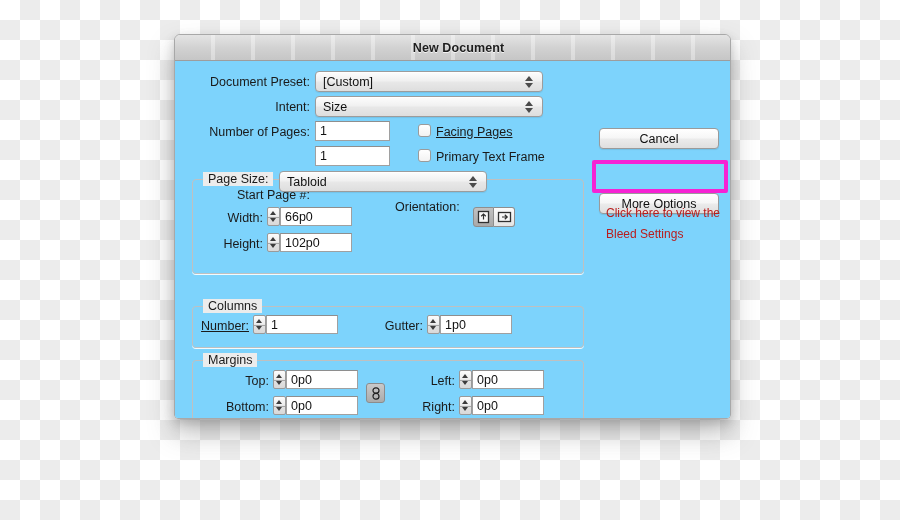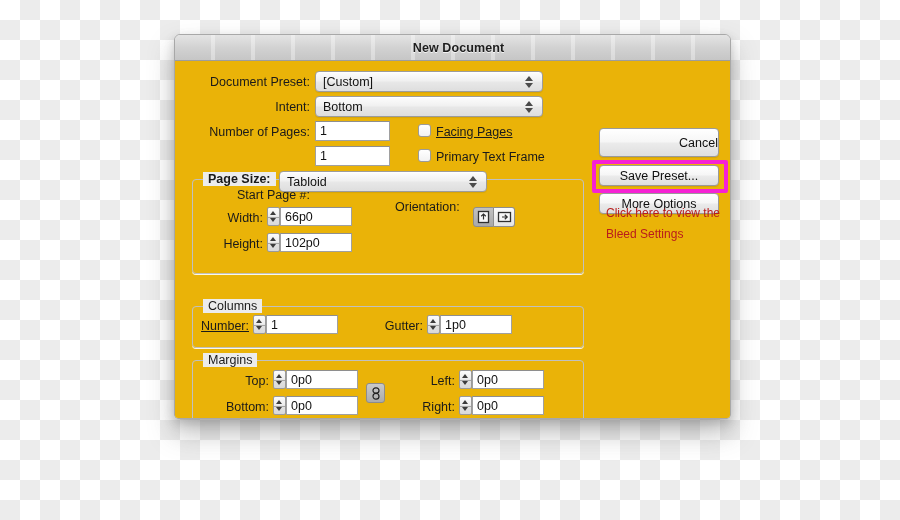--- a/index.html
+++ b/index.html
@@ -57,21 +57,21 @@
     color: #1d1d1d;
     font-weight: bold;
     letter-spacing: .1px;
     position: relative;
     text-shadow: 0 1px 0 rgba(255,255,255,.75);
     padding-left: 12px;
   }
   #dialog-body {
     position: relative;
     width: 100%; height: 358px;
-    background: #eab308;
+    background: #7dd3fc;
   }
 
   
   .lbl {
     font-size: 12.5px;
     color: #1a1a1a;
     white-space: nowrap;
   }
   .lbl-r { text-align: right; }
 
@@ -239,40 +239,40 @@
   <div id="dialog-body">
 
     <div class="lbl lbl-r" style="position:absolute; left:10px; top:14px; width:125px;">Document Preset:</div>
     <div class="popup" style="left:140px; top:10px; width:228px; height:21px;">
       <span>[Custom]</span>
       <span class="arrows"></span>
     </div>
 
     <div class="lbl lbl-r" style="position:absolute; left:10px; top:39px; width:125px;">Intent:</div>
     <div class="popup" style="left:140px; top:35px; width:228px; height:21px;">
-      <span>Bottom</span>
+      <span>Size</span>
       <span class="arrows"></span>
     </div>
 
     <div class="lbl lbl-r" style="position:absolute; left:10px; top:64px; width:125px;">Number of Pages:</div>
     <div class="tfield" style="left:140px; top:60px; width:75px; height:20px;">
       <span>1</span>
     </div>
     <div class="cbox" style="left:243px; top:63px;"></div>
     <div class="lbl" style="position:absolute; left:261px; top:64px;text-decoration:underline;">Facing Pages</div>
 
     <div class="lbl lbl-r" style="position:absolute; left:10px; top:103px; width:125px;margin-top:24px;">Start Page #:</div>
     <div class="tfield" style="left:140px; top:85px; width:75px; height:20px;">
       <span>1</span>
     </div>
     <div class="cbox" style="left:243px; top:88px;"></div>
     <div class="lbl" style="position:absolute; left:261px; top:89px;">Primary Text Frame</div>
 
     <div class="group" style="left:17px; top:118px; width:392px; height:95px;"></div>
-    <div class="group-title" style="left:28px; top:111px;font-weight:bold;">Page Size:</div>
+    <div class="group-title" style="left:28px; top:111px;">Page Size:</div>
     <div class="popup" style="left:104px; top:110px; width:208px; height:21px; z-index:5;">
       <span>Tabloid</span>
       <span class="arrows"></span>
     </div>
 
     <div class="lbl lbl-r" style="position:absolute; left:30px; top:150px; width:58px;">Width:</div>
     <div class="stepper" style="left:92px; top:146px;">
         <div class="mid"></div>
       </div>
     <div class="tfield" style="left:105px; top:146px; width:72px; height:19px;">
@@ -355,25 +355,22 @@
     </div>
 
     <div class="lbl lbl-r" style="position:absolute; left:208px; top:339px; width:72px;">Right:</div>
     <div class="stepper" style="left:284px; top:335px;">
         <div class="mid"></div>
       </div>
     <div class="tfield" style="left:297px; top:335px; width:72px; height:19px;">
       <span>0p0</span>
     </div>
 
-    <div class="btn" style="left:424px; top:67px; width:120px; height:29px;justify-content:flex-end;">
+    <div class="btn" style="left:424px; top:67px; width:120px; height:21px;">
       <span>Cancel</span>
-    </div>
-    <div class="btn" style="left:424px; top:104px; width:120px; height:21px;">
-      <span>Save Preset...</span>
     </div>
     <div class="btn" style="left:424px; top:132px; width:120px; height:21px;">
       <span>More Options</span>
     </div>
 
   </div>
 </div>
 
 <div id="highlight-box"></div>
 <div id="annotation">Click here to view the Bleed Settings</div>

